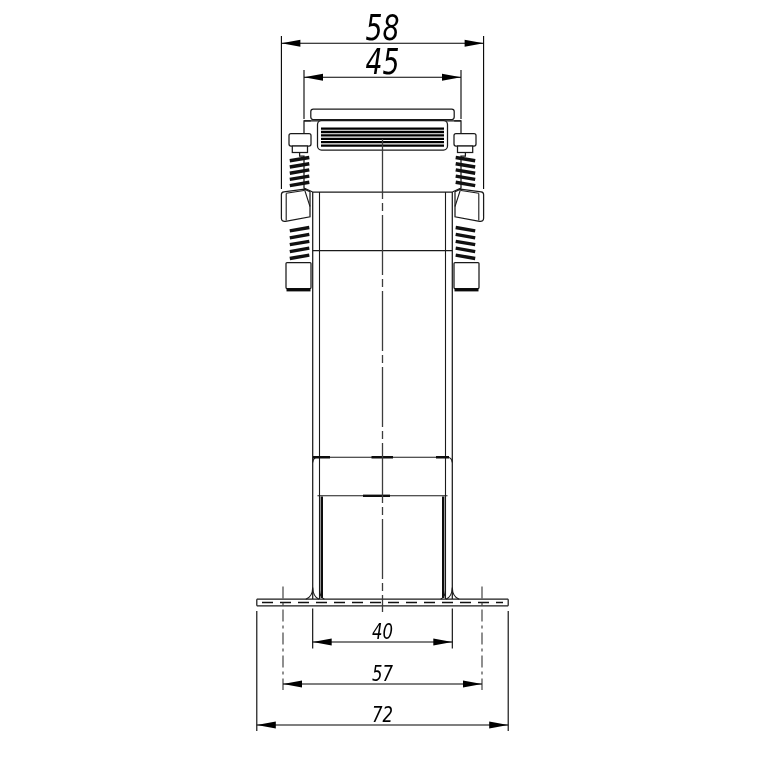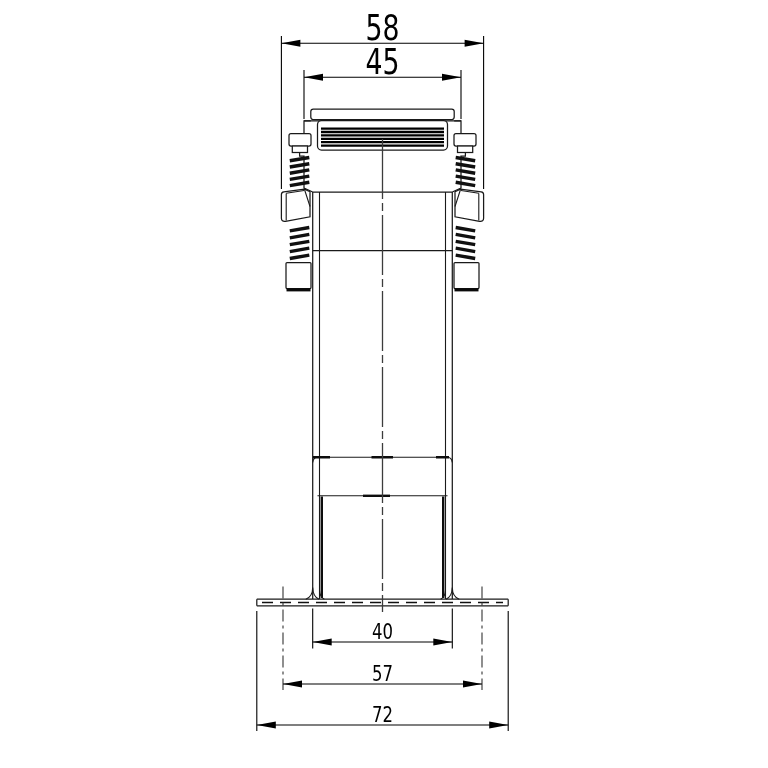--- a/index.html
+++ b/index.html
@@ -7,20 +7,21 @@
     padding: 0;
     width: 768px;
     height: 768px;
     background: #ffffff;
     font-family: "DejaVu Sans", "Liberation Sans", sans-serif;
   }
   #stage {
     width: 768px;
     height: 768px;
     position: relative;
+    font-style: italic;
   }
   svg { display: block; }
   
   .ln { stroke: #1a1a1a; fill: none; stroke-width: 1.25; stroke-linecap: butt; }
   .thin { stroke-width: 1.1; }
   .bold { stroke: #0d0d0d; stroke-width: 2.4; }
   .xbold { stroke: #0a0a0a; stroke-width: 3.2; }
   .rib { stroke: #000000; stroke-width: 2.3; }
   .coil { stroke: #101010; stroke-width: 3.4; }
   .whitefill { fill: #ffffff; stroke: #1a1a1a; stroke-width: 1.25; }

